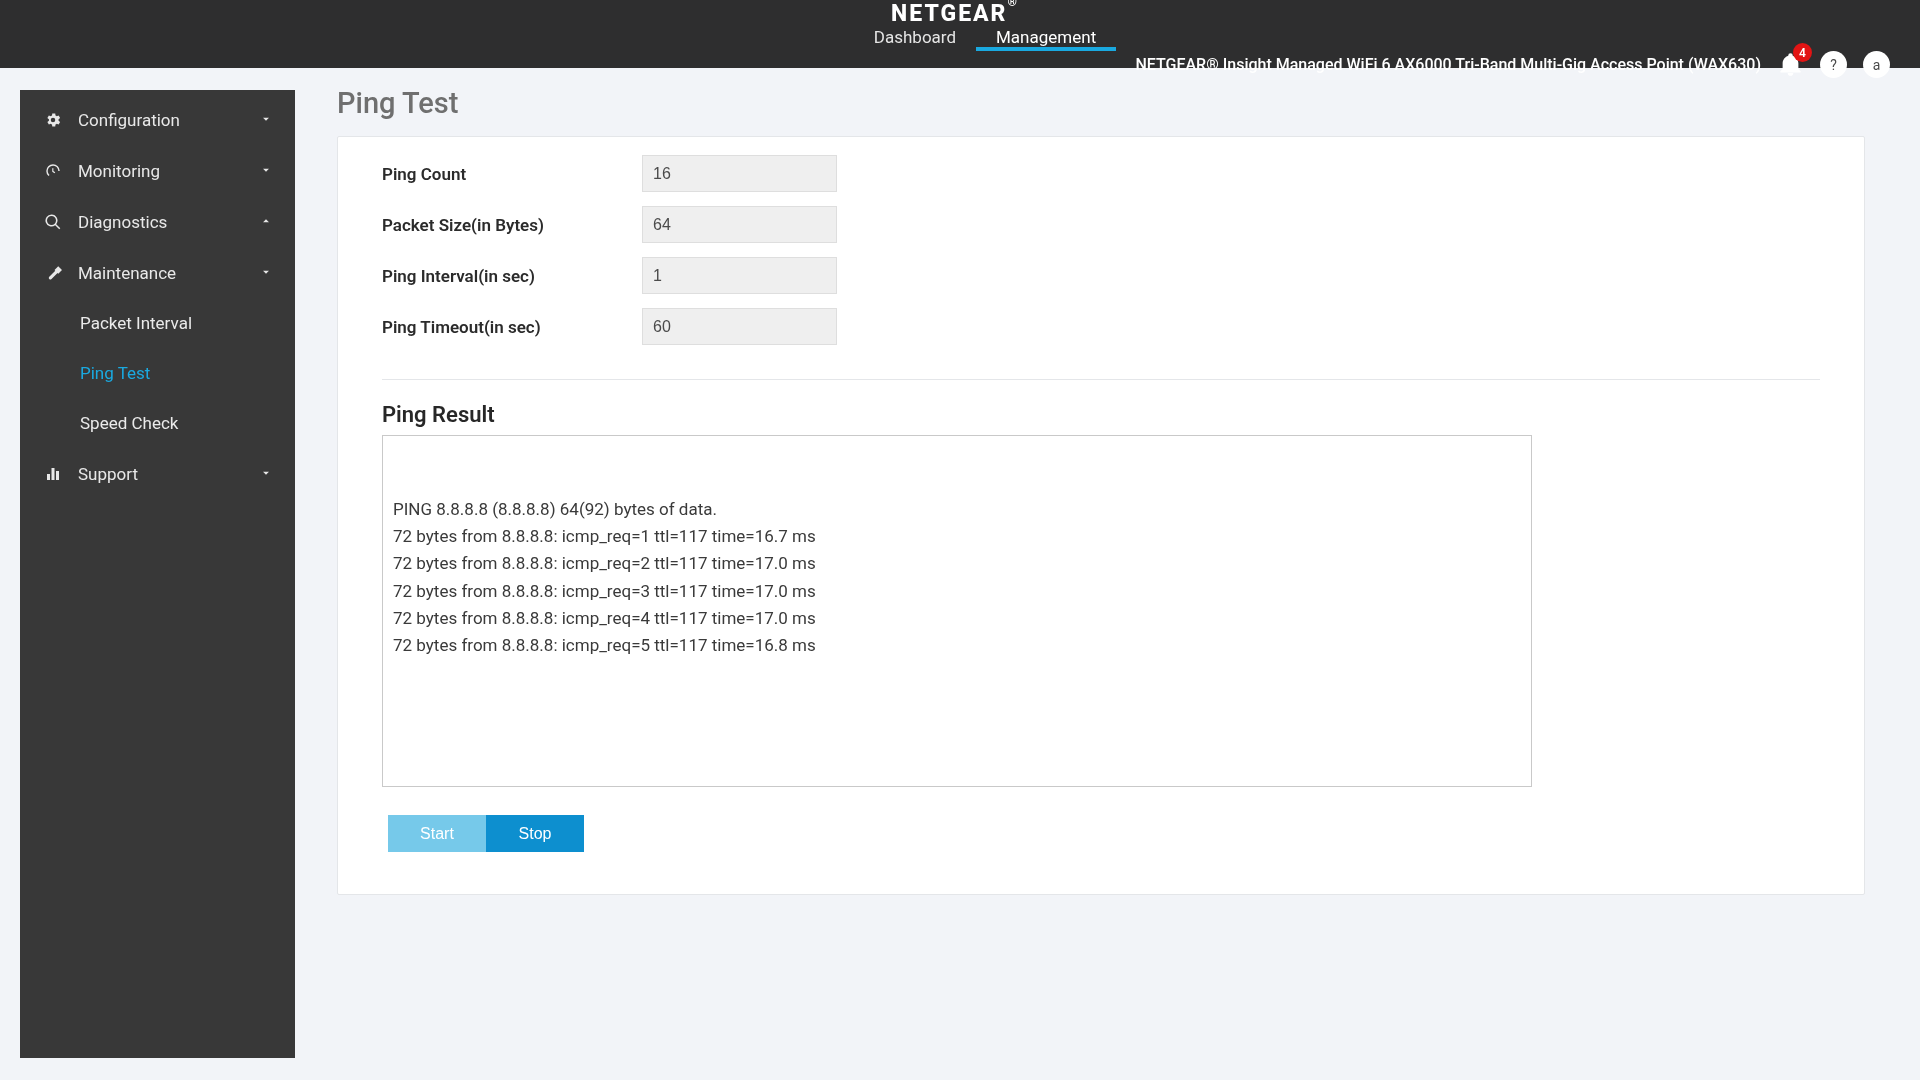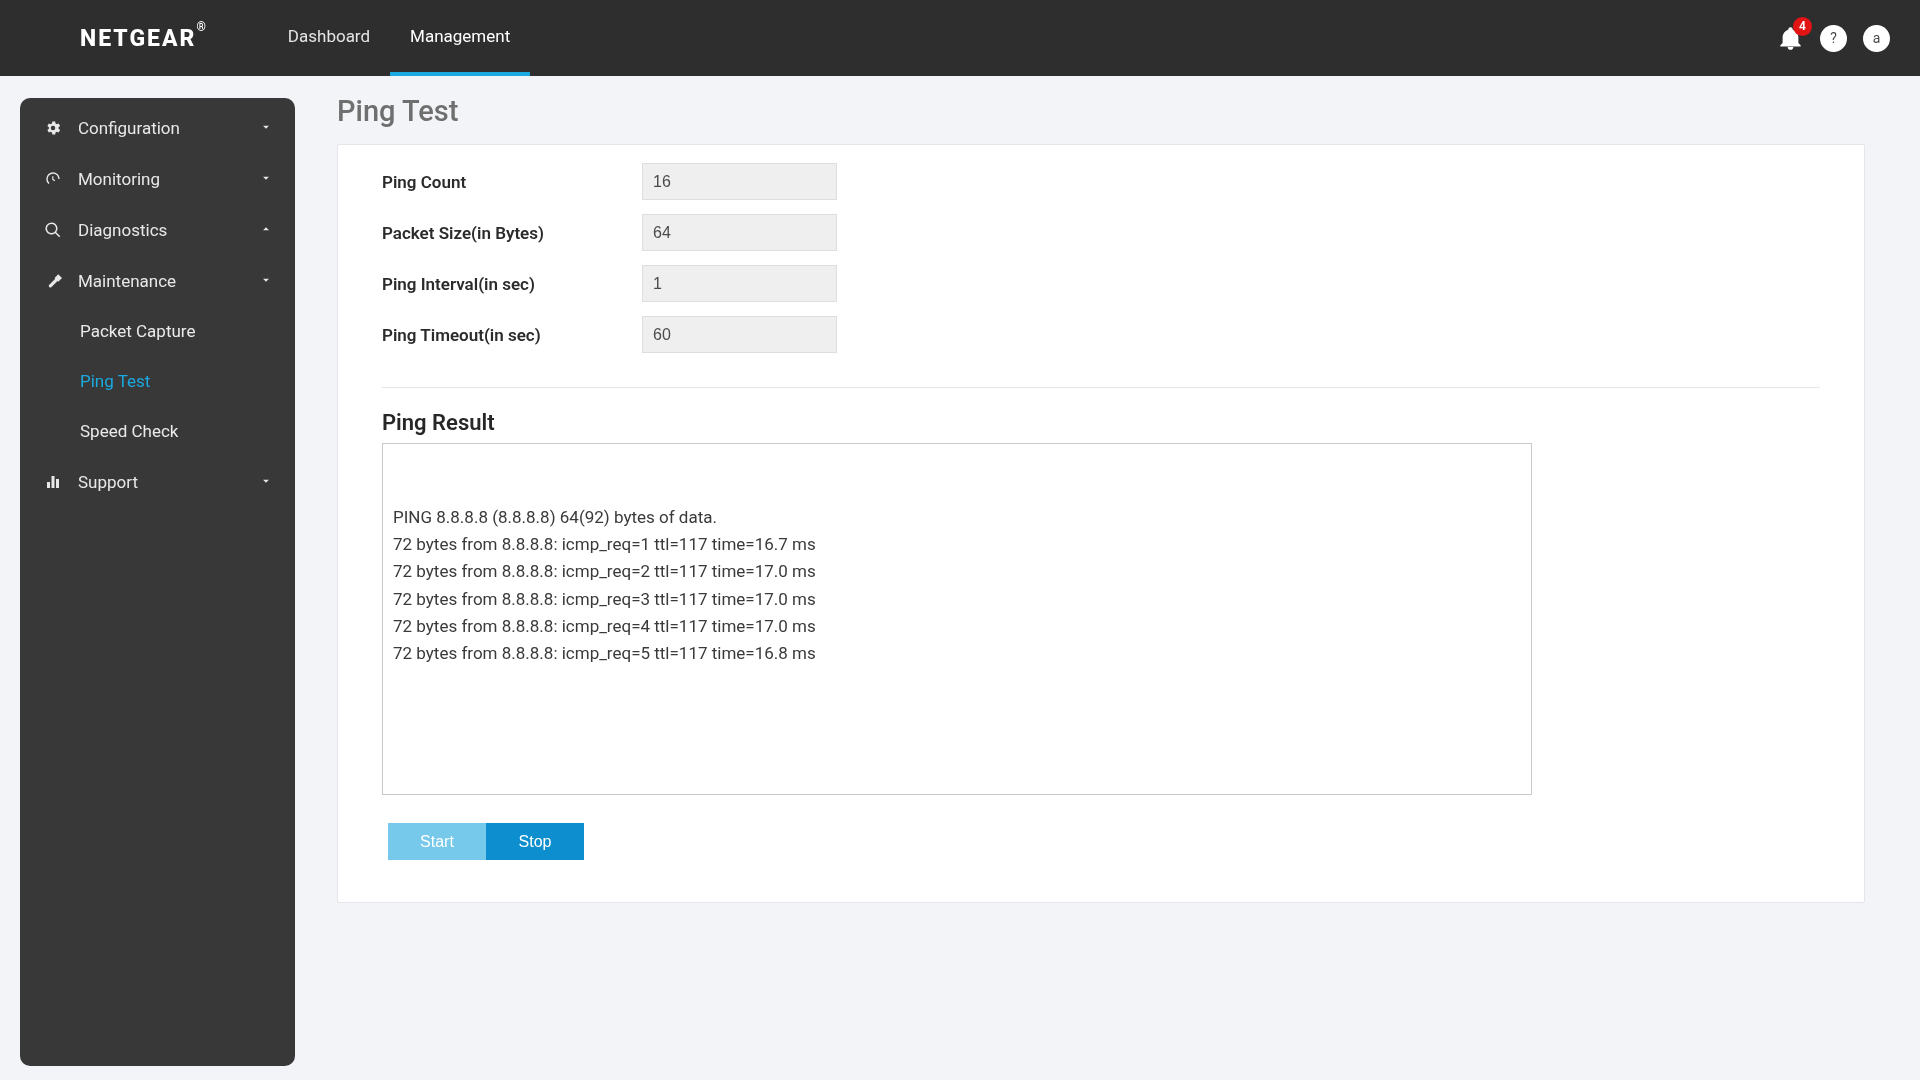--- a/index.html
+++ b/index.html
@@ -4,26 +4,27 @@
   <style>
     * { margin: 0; padding: 0; box-sizing: border-box; }
     body {
       font-family: -apple-system, BlinkMacSystemFont, "Segoe UI", Roboto, Arial, sans-serif;
       background: #f2f4f8;
       width: 1920px;
       height: 1080px;
       overflow: hidden;
     }
     .topbar {
-      height: 76px;
+      height: 68px;
       background: #2e2e2f;
       display: flex;
       align-items: center;
       color: #fff;
       padding: 0 30px 0 80px;
+      flex-direction: column;
     }
     .logo {
       font-weight: 800;
       font-size: 23px;
       letter-spacing: 2px;
       margin-right: 60px;
     }
     .logo sup { font-size: 12px; position: relative; top: -6px; }
     .nav-tabs {
       display: flex;
@@ -78,21 +79,20 @@
 
     .layout { display: flex; height: calc(1080px - 68px); }
 
     .sidebar {
       width: 275px;
       background: #383838;
       color: #e8e8e8;
       margin: 22px 0 22px 20px;
       padding-top: 4px;
       flex-shrink: 0;
-      border-radius: 10px;
     }
     .side-item {
       display: flex;
       align-items: center;
       height: 51px;
       padding: 0 22px 0 24px;
       font-size: 17px;
       cursor: pointer;
     }
     .side-item .side-icon { width: 20px; margin-right: 14px; display: inline-flex; }
@@ -200,20 +200,21 @@
 
 <div class="topbar">
   <div class="logo">
     <span>NETGEAR</span><sup>®</sup>
   </div>
   <div class="nav-tabs">
     <div class="nav-tab">Dashboard</div>
     <div class="nav-tab active">Management</div>
   </div>
   <div class="topbar-right">
+    <div class="product-name">NETGEAR® Insight Managed WiFi 6 AX6000 Tri-Band Multi-Gig Access Point (WAX630)</div>
     <div class="bell-wrapper">
       <svg class="bell-svg" viewBox="0 0 24 24">
         <path d="M12 2a2 2 0 0 0-2 2v.3C7.2 5.2 5 7.9 5 11v5l-2 2v1h18v-1l-2-2v-5c0-3.1-2.2-5.8-5-6.7V4a2 2 0 0 0-2-2zm0 20a2.5 2.5 0 0 0 2.5-2.5h-5A2.5 2.5 0 0 0 12 22z"></path>
       </svg>
       <div class="badge">4</div>
     </div>
     <div class="iconcircle">?</div>
     <div class="iconcircle">a</div>
   </div>
 </div>
@@ -270,21 +271,21 @@
           </svg>
       </span>
       <span>Maintenance</span>
       <span class="chev">
         <svg width="14" height="14" viewBox="0 0 24 24">
             <path d="M7 10l5 5 5-5z"></path>
           </svg>
       </span>
     </div>
 
-    <div class="side-subitem">Packet Capture</div>
+    <div class="side-subitem">Packet Interval</div>
     <div class="side-subitem active">Ping Test</div>
     <div class="side-subitem">Speed Check</div>
 
     <div class="side-item">
       <span class="side-icon">
         <svg viewBox="0 0 24 24" width="18" height="18">
             <path d="M4 20h4v-8H4v8zm6 0h4V4h-4v16zm6 0h4v-12h-4v12z"></path>
           </svg>
       </span>
       <span>Support</span>

